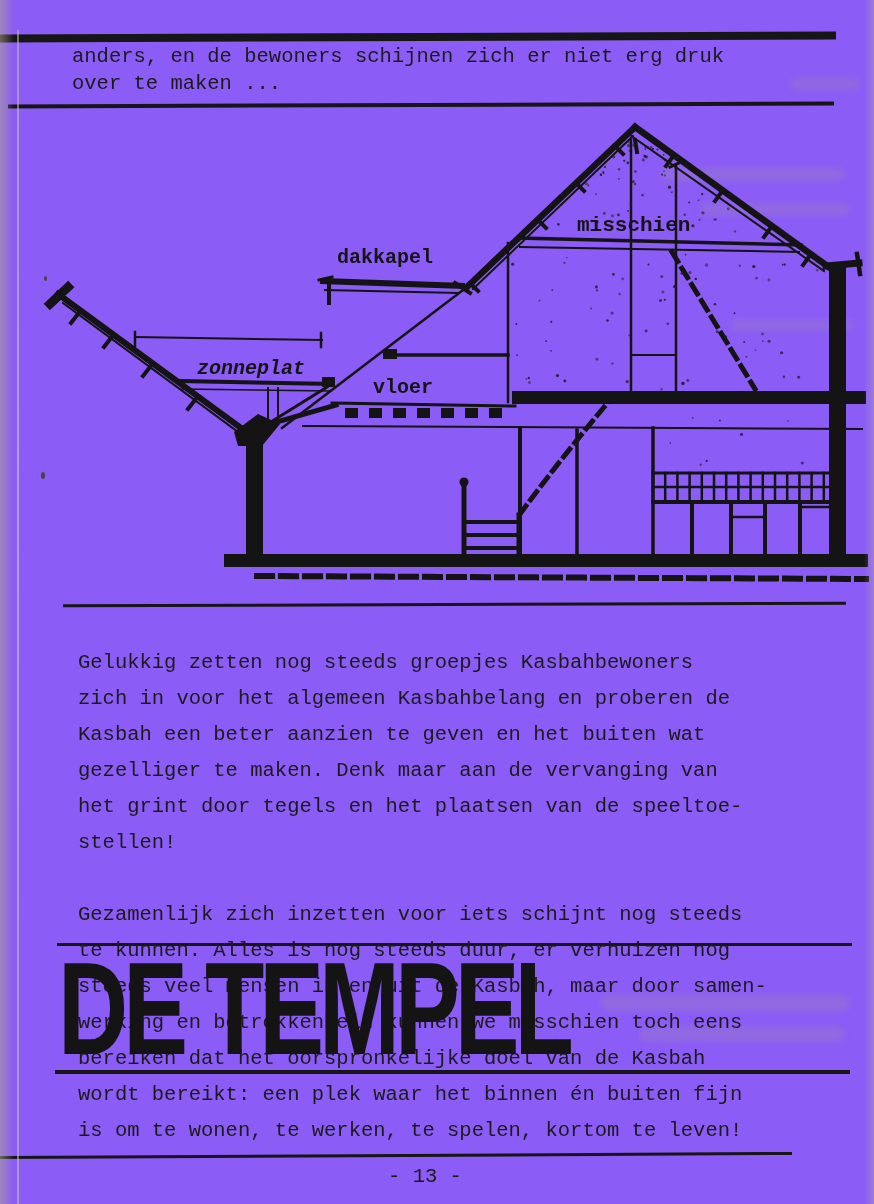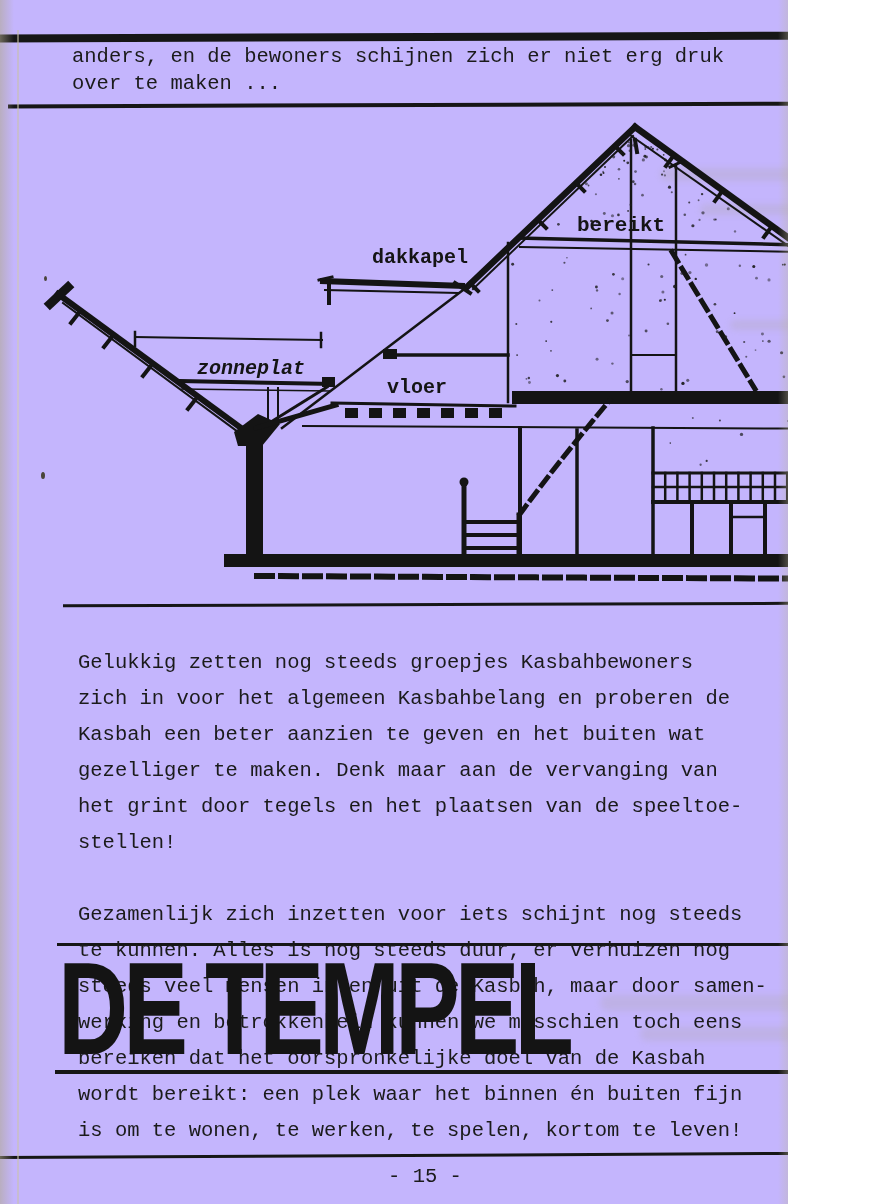--- a/index.html
+++ b/index.html
@@ -1,19 +1,19 @@
 <!DOCTYPE html>
 <html><head>
 <meta charset="utf-8">
 <style>
   html,body{margin:0;padding:0;}
   #page{
     position:relative;
-    width:788px;height:1204px;
-    background:#c4b5fd;
+    width:874px;height:1204px;
+    background:#8b5cf6;
     overflow:hidden;
     font-family:"Liberation Mono","DejaVu Sans Mono",monospace;
     color:#1b1b1b;
   }
   
   #page::before{
     content:"";position:absolute;left:0;top:0;width:14px;height:100%;
     background:linear-gradient(90deg,rgba(176,168,142,.55),rgba(176,168,142,0));
     z-index:5;pointer-events:none;
   }
@@ -43,23 +43,23 @@
     font-family:"Liberation Sans","DejaVu Sans",sans-serif;
     font-weight:700;font-size:135px;line-height:1;letter-spacing:-7px;
     color:#141414;transform:scaleX(.72) scaleY(.98);transform-origin:left top;
     white-space:nowrap;
   }
   .draw-label{
     position:absolute;z-index:4;font-weight:700;font-size:20px;color:#151515;
     font-family:"Liberation Mono","DejaVu Sans Mono",monospace;white-space:nowrap;
   }
   #lbl-vliering{top:214px;left:577px;font-size:21px;}
-  #lbl-dakkapel{top:246px;left:337px;margin-left:35px;}
+  #lbl-dakkapel{top:246px;left:337px;}
   #lbl-zonneplat{top:357px;left:197px;font-style:italic;}
-  #lbl-vloer{top:376px;left:387px;}
+  #lbl-vloer{top:376px;left:373px;}
   svg.drawing{position:absolute;left:0;top:0;z-index:2;}
   .smudge{position:absolute;background:#a8a28c;opacity:.2;filter:blur(3px);border-radius:8px;z-index:1;}
   .speck{position:absolute;background:#4a443a;border-radius:50%;z-index:6;}
 </style>
 </head>
 <body>
 
 <div id="page">
 
   <div class="crease"></div>
@@ -91,21 +91,21 @@
 stellen!</p>
     <p>Gezamenlijk zich inzetten voor iets schijnt nog steeds
 te kunnen. Alles is nog steeds duur, er verhuizen nog
 steeds veel mensen in en uit de Kasbah, maar door samen-
 werking en betrokkenheid kunnen we misschien toch eens
 bereiken dat het oorspronkelijke doel van de Kasbah
 wordt bereikt: een plek waar het binnen én buiten fijn
 is om te wonen, te werken, te spelen, kortom te leven!</p>
   </div>
   <div class="headline">DE TEMPEL</div>
-  <div class="typ page-number">- 15 -</div>
+  <div class="typ page-number">- 13 -</div>
 
   <svg class="drawing" width="874" height="1204" viewBox="0 0 874 1204">
     <g stroke="#141414" fill="none" stroke-linecap="square">
 
       <g>
         <path d="M58,294 L252,436" stroke-width="6"></path>
         <path d="M63,303 L249,440" stroke-width="2"></path>
         <path d="M50,304 L68,287" stroke-width="9"></path>
         <path d="M78,314 L71,323" stroke-width="4"></path>
         <path d="M111,338 L104,347" stroke-width="4"></path>
@@ -370,17 +370,17 @@
           <circle cx="719.9342760350249" cy="420.53641808057967" r="1.02" fill="#1c1c1c" stroke="none" opacity="0.75"></circle>
           <circle cx="787.9167358148455" cy="420.9458501715892" r="0.95" fill="#1c1c1c" stroke="none" opacity="0.46"></circle>
           <circle cx="802.361751265061" cy="463.051876013657" r="1.52" fill="#1c1c1c" stroke="none" opacity="0.69"></circle>
           <circle cx="706.6731003051033" cy="460.9143908214357" r="1.10" fill="#1c1c1c" stroke="none" opacity="0.86"></circle>
           <circle cx="686.9522426682302" cy="428.08626075465526" r="0.86" fill="#1c1c1c" stroke="none" opacity="0.75"></circle>
           <circle cx="670.2923073760663" cy="443.10157558652645" r="0.80" fill="#1c1c1c" stroke="none" opacity="0.81"></circle>
         </g>
     </g>
   </svg>
 
-  <div class="draw-label" id="lbl-vliering">bereikt</div>
+  <div class="draw-label" id="lbl-vliering">misschien</div>
   <div class="draw-label" id="lbl-dakkapel">dakkapel</div>
   <div class="draw-label" id="lbl-zonneplat">zonneplat</div>
   <div class="draw-label" id="lbl-vloer">vloer</div>
 </div>
 
 </body></html>

